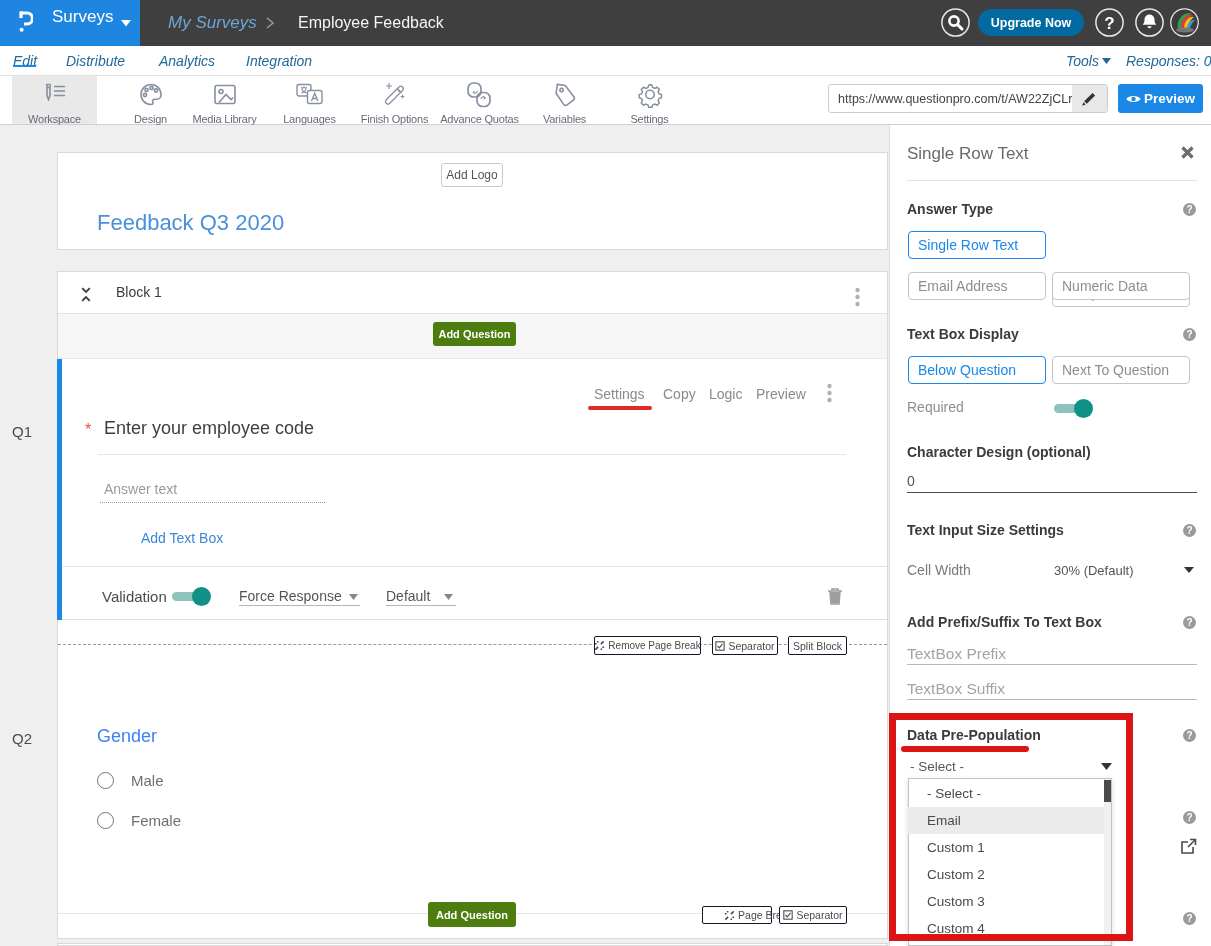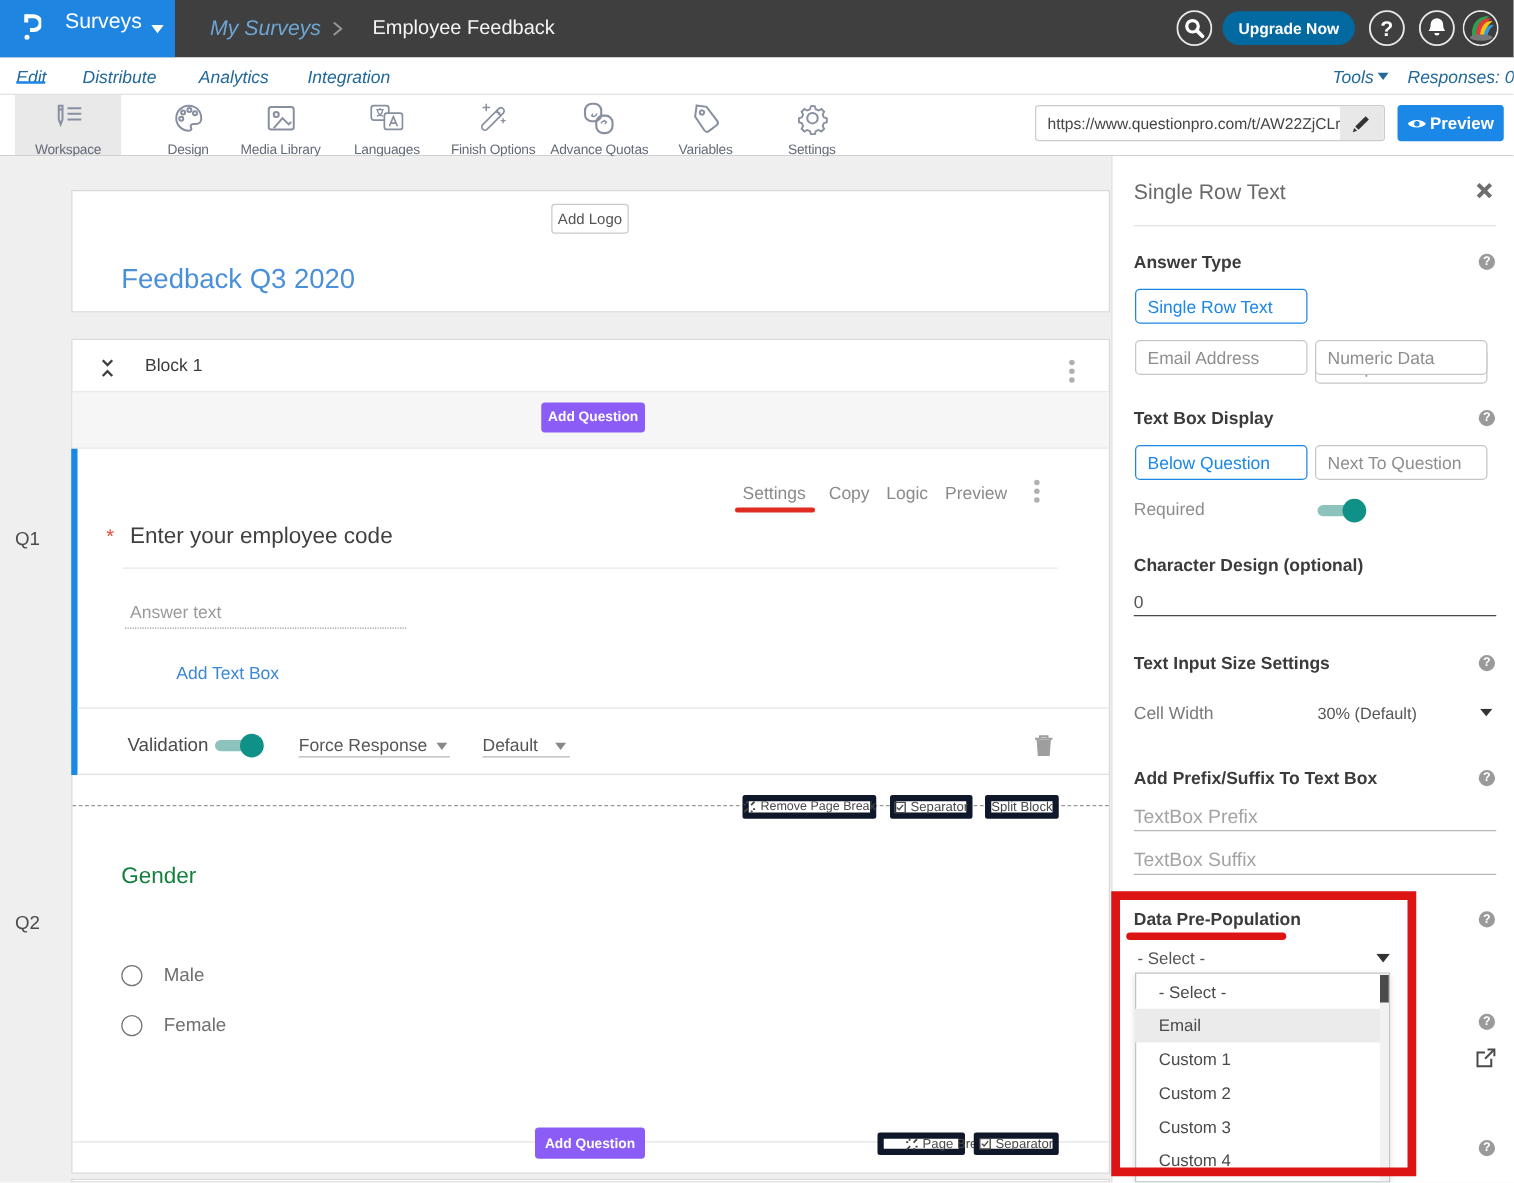--- a/index.html
+++ b/index.html
@@ -16,22 +16,22 @@
   
   #toolbar { left:0; top:76px; width:1211px; height:49px; background:#fff; border-bottom:1px solid #cfcfcf; }
   .tool { position:absolute; top:0; width:85px; height:48px; text-align:center; }
   .tool .ticon { height:27px; margin-top:5px; }
   .tool .tlabel { font-size:11px; letter-spacing:-0.2px; color:#646b78; margin-top:1px; white-space:nowrap; }
   
   #main { left:0; top:125px; width:889px; height:821px; background:#efefef; }
   #rpanel { left:889px; top:125px; width:322px; height:821px; background:#fff; border-left:1px solid #ddd; }
   .card { position:absolute; background:#fff; border:1px solid #d9d9d9; }
   .qlabel { position:absolute; font-size:15px; color:#4b4b4b; }
-  .bluebtn { position:absolute; background:#8b5cf6; color:#fff; font-weight:bold; font-size:13px; display:flex; align-items:center; justify-content:center; border-radius:3px; }
-  .sep-btn { position:absolute; background:#fff; border:5px solid #0f172a; border-radius:2px; font-size:10.5px; color:#4a4a4a; display:flex; align-items:center; justify-content:center; white-space:nowrap; }
+  .bluebtn { position:absolute; background:#4d7c0f; color:#fff; font-weight:bold; font-size:13px; display:flex; align-items:center; justify-content:center; border-radius:3px; }
+  .sep-btn { position:absolute; background:#fff; border:1px solid #0f172a; border-radius:2px; font-size:10.5px; color:#4a4a4a; display:flex; align-items:center; justify-content:center; white-space:nowrap; }
   .sep-btn svg { margin-right:3px; flex-shrink:0; }
   .panel-h { position:absolute; font-size:14px; font-weight:bold; color:#3b3b3b; }
   .opt { position:absolute; width:138px; height:28px; border:1px solid #c6c6c6; border-radius:4px; font-size:14px; color:#8e8e8e; display:flex; align-items:center; padding-left:9px; background:#fff; }
   .opt.sel { border-color:#1b87e6; color:#1b87e6; }
   .helpq { position:absolute; width:13px; height:13px; border-radius:50%; background:#9a9a9a; color:#fff; font-size:10px; font-weight:bold; display:flex; align-items:center; justify-content:center; }
   .toggle { position:absolute; width:38px; height:9px; border-radius:5px; background:#8cc4bd; }
   .toggle:after { content:""; position:absolute; right:-1px; top:-5px; width:19px; height:19px; border-radius:50%; background:#0f9188; }
   .ddi { position:absolute; left:0; width:196px; height:27px; display:flex; align-items:center; padding-left:19px; font-size:13.5px; color:#4a4a4a; }
 </style>
 </head>
@@ -248,21 +248,21 @@
   <div class="sep-btn" style="left:594px;top:636px;width:107px;height:19px;font-size:10px;"><svg width="11" height="11" viewBox="0 0 12 12" fill="none" stroke="#444" stroke-width="1.6">
         <path d="M4.5 7.5 L1.5 10.5 M7.5 4.5 L10.5 1.5 M4 1 L4 2.8 M1 4 L2.8 4 M8 11 L8 9.2 M11 8 L9.2 8"></path>
       </svg>Remove Page Break</div>
   <div class="sep-btn" style="left:712px;top:636px;width:66px;height:19px;"><svg width="10" height="10" viewBox="0 0 12 12" fill="none" stroke="#4a4a4a" stroke-width="1.3">
         <rect x="1" y="1" width="10" height="10"></rect>
         <path d="M3 6 L5.2 8.2 L9 3.5"></path>
       </svg>Separator</div>
   <div class="sep-btn" style="left:788px;top:636px;width:59px;height:19px;">Split Block</div>
 
   <div class="qlabel" style="left:12px;top:730px;">Q2</div>
-  <div class="abs" style="left:97px;top:690px;font-size:18px;color:#15803d;">Gender</div>
+  <div class="abs" style="left:97px;top:726px;font-size:18px;color:#3b82f6;">Gender</div>
   <div class="abs" style="left:97px;top:772px;width:17px;height:17px;border:1.5px solid #757575;border-radius:50%;background:#fff;"></div>
   <div class="abs" style="left:131px;top:772px;font-size:15px;color:#6f6f6f;">Male</div>
   <div class="abs" style="left:97px;top:812px;width:17px;height:17px;border:1.5px solid #757575;border-radius:50%;background:#fff;"></div>
   <div class="abs" style="left:131px;top:812px;font-size:15px;color:#6f6f6f;">Female</div>
   <div class="abs" style="left:58px;top:913px;width:829px;height:1px;background:#e3e3e3;"></div>
   <div class="bluebtn" style="left:428px;top:902px;width:88px;height:25px;font-size:11px;">Add Question</div>
   <div class="sep-btn" style="left:702px;top:906px;width:70px;height:18px;padding-left:43px;"><svg width="11" height="11" viewBox="0 0 12 12" fill="none" stroke="#444" stroke-width="1.6">
         <path d="M4.5 7.5 L1.5 10.5 M7.5 4.5 L10.5 1.5 M4 1 L4 2.8 M1 4 L2.8 4 M8 11 L8 9.2 M11 8 L9.2 8"></path>
       </svg>Page Break</div>
   <div class="sep-btn" style="left:779px;top:906px;width:68px;height:18px;"><svg width="10" height="10" viewBox="0 0 12 12" fill="none" stroke="#4a4a4a" stroke-width="1.3">

